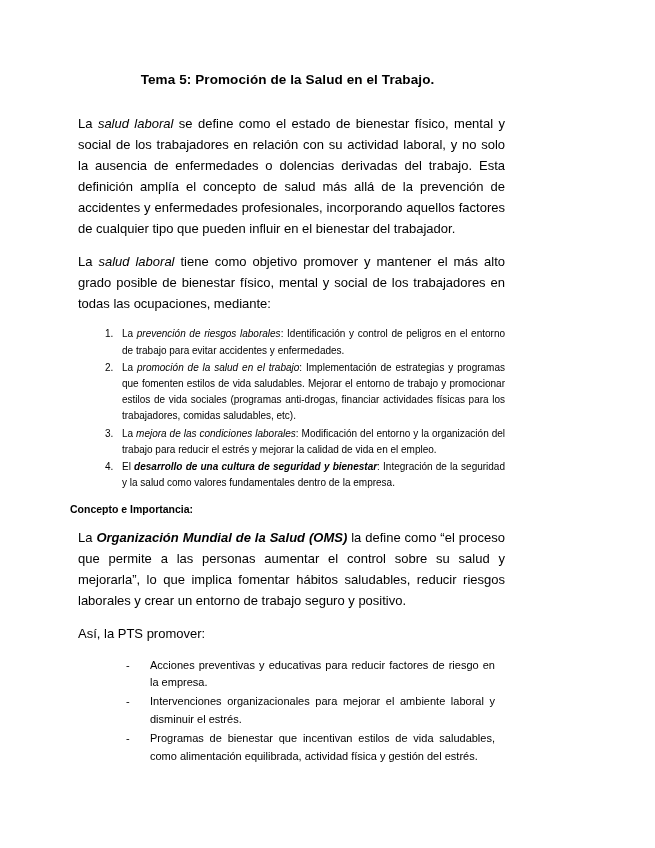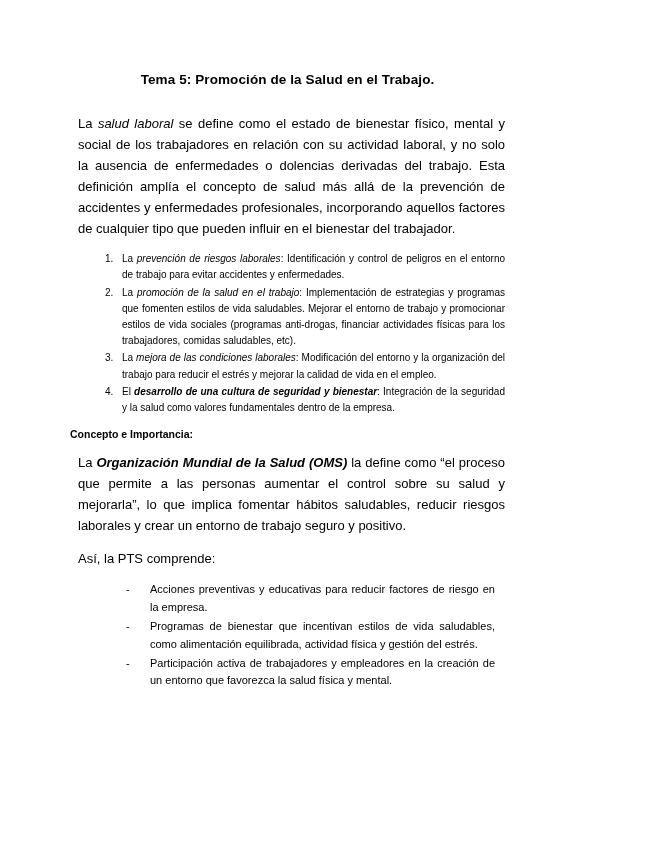--- a/index.html
+++ b/index.html
@@ -76,34 +76,35 @@
 </head>
 <body>
 
 <div class="page">
 
   <h1 class="doc-title">Tema 5: Promoción de la Salud en el Trabajo.</h1>
 
 
   <p class="para"><span>La </span><span class="italic">salud laboral</span><span> se define como el estado de bienestar físico, mental y social de los trabajadores en relación con su actividad laboral, y no solo la ausencia de enfermedades o dolencias derivadas del trabajo. Esta definición amplía el concepto de salud más allá de la prevención de accidentes y enfermedades profesionales, incorporando aquellos factores de cualquier tipo que pueden influir en el bienestar del trabajador.</span></p>
 
+  <p class="para"><span>La </span><span class="italic">salud laboral</span><span> tiene como objetivo promover y mantener el más alto grado posible de bienestar físico, mental y social de los trabajadores en todas las ocupaciones, mediante:</span></p>
 
   <ol class="numlist">
     <li><span>La </span><span class="italic">prevención de riesgos laborales</span><span>: Identificación y control de peligros en el entorno de trabajo para evitar accidentes y enfermedades.</span></li>
     <li><span>La </span><span class="italic">promoción de la salud en el trabajo</span><span>: Implementación de estrategias y programas que fomenten estilos de vida saludables. Mejorar el entorno de trabajo y promocionar estilos de vida sociales (programas anti-drogas, financiar actividades físicas para los trabajadores, comidas saludables, etc).</span></li>
     <li><span>La </span><span class="italic">mejora de las condiciones laborales</span><span>: Modificación del entorno y la organización del trabajo para reducir el estrés y mejorar la calidad de vida en el empleo.</span></li>
     <li><span>El </span><span class="bolditalic">desarrollo de una cultura de seguridad y bienestar</span><span>: Integración de la seguridad y la salud como valores fundamentales dentro de la empresa.</span></li>
   </ol>
 
   <div class="section-head">Concepto e Importancia:</div>
 
 
   <p class="para"><span>La </span><span class="bolditalic">Organización Mundial de la Salud (OMS)</span><span> la define como “el proceso que permite a las personas aumentar el control sobre su salud y mejorarla”, lo que implica fomentar hábitos saludables, reducir riesgos laborales y crear un entorno de trabajo seguro y positivo.</span></p>
 
-  <p class="para">Así, la PTS comprende:</p>
+  <p class="para">Así, la PTS promover:</p>
 
   <ul class="dashlist">
     <li>Acciones preventivas y educativas para reducir factores de riesgo en la empresa.</li>
+    <li>Intervenciones organizacionales para mejorar el ambiente laboral y disminuir el estrés.</li>
     <li>Programas de bienestar que incentivan estilos de vida saludables, como alimentación equilibrada, actividad física y gestión del estrés.</li>
-    <li>Participación activa de trabajadores y empleadores en la creación de un entorno que favorezca la salud física y mental.</li>
   </ul>
 
 </div>
 
 </body></html>

